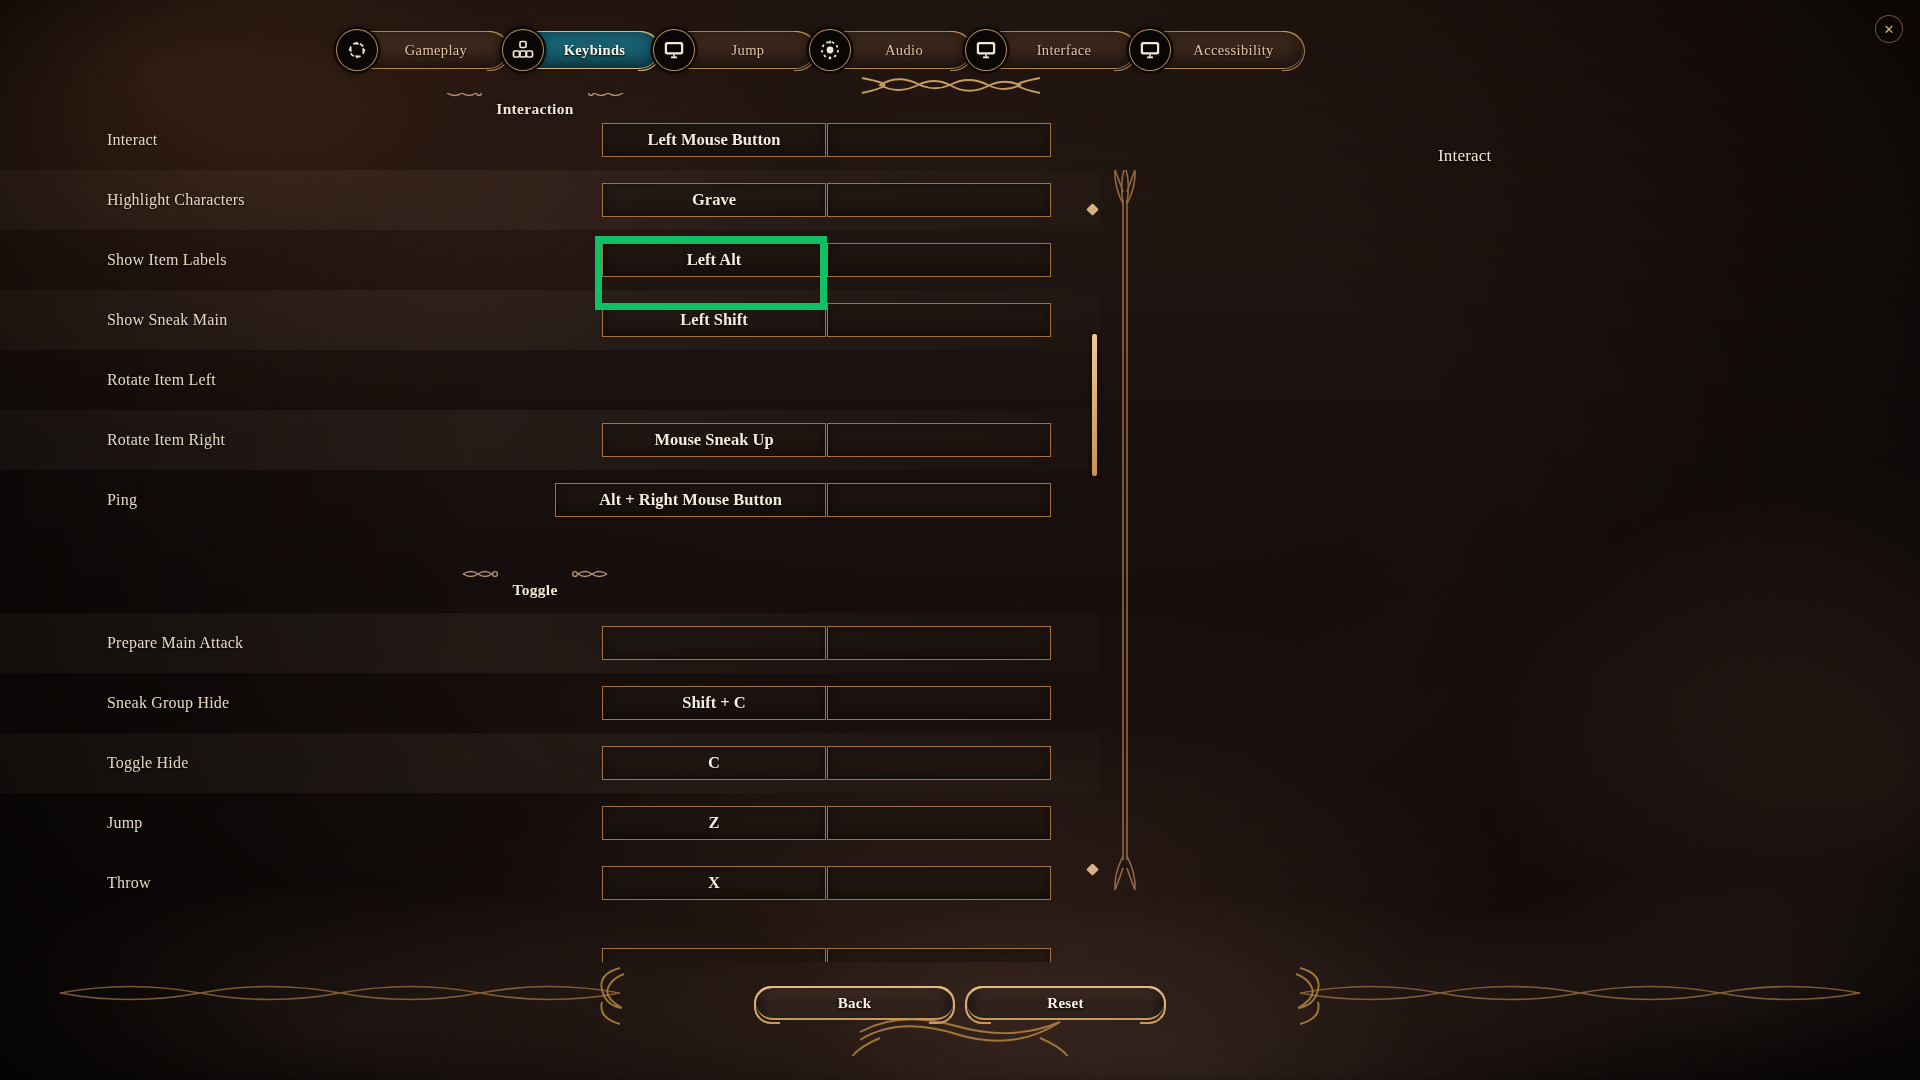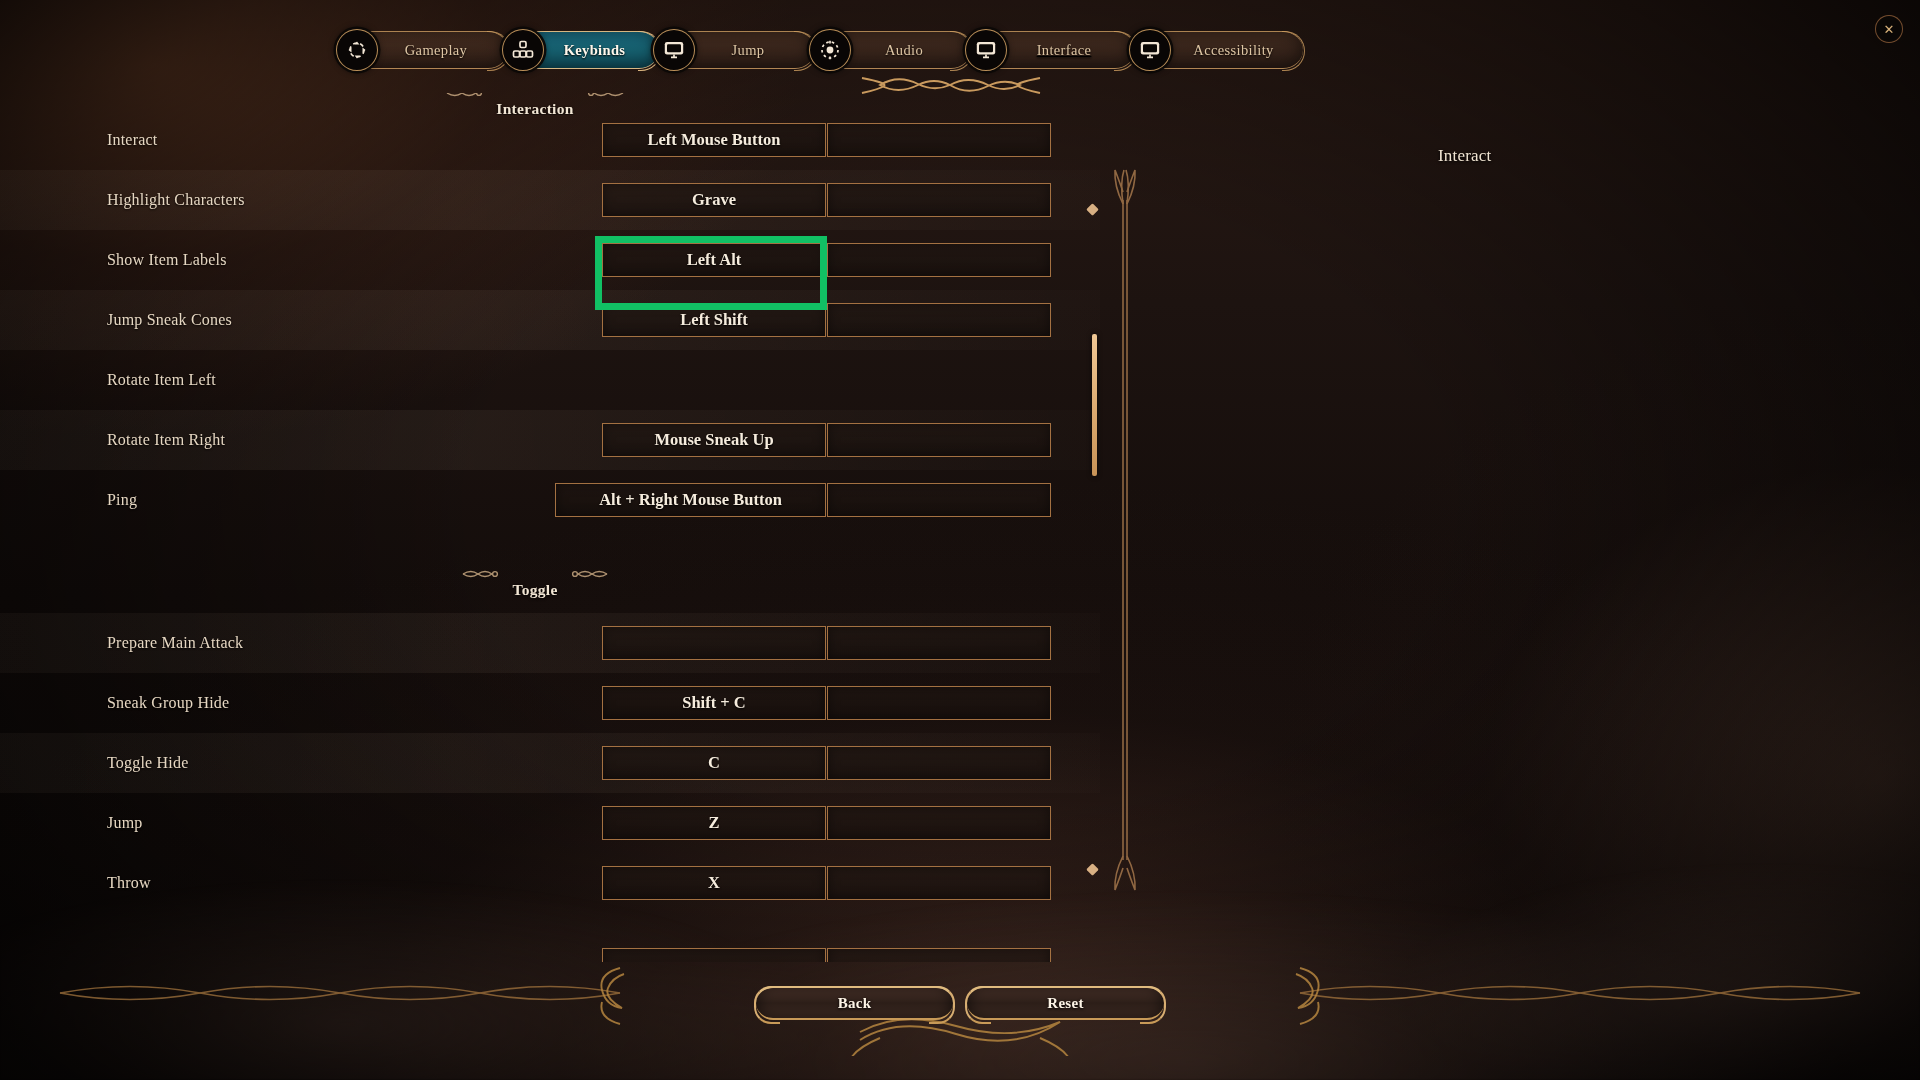--- a/index.html
+++ b/index.html
@@ -70,21 +70,21 @@
   .tab.active .lbl { color:#fff8ec; font-weight:bold; }
   .tab .ic {
     position:absolute; left:-2px; top:-2px; width:42px; height:42px;
     border-radius:50%; background:#090605; z-index:3;
     border:1.6px solid rgba(201,154,96,0.92);
     box-shadow:0 0 0 2.5px rgba(12,8,6,0.95), 0 0 7px rgba(0,0,0,0.9);
     display:flex; align-items:center; justify-content:center;
   }
   .tab .ic svg { display:block; }
   .tw0 { width:170px; } .tw1 { width:155px; } .tw2 { width:160px; }
-  .tw3 { width:160px; } .tw4 { width:168px;text-decoration:underline; } .tw5 { width:172px; }
+  .tw3 { width:160px; } .tw4 { width:168px; } .tw5 { width:172px; }
 
   
   #closebtn {
     position:absolute; top:15px; right:17px; width:28px; height:28px;
     border-radius:50%; border:1.4px solid rgba(152,100,60,0.75);
     display:flex; align-items:center; justify-content:center;
     background:rgba(10,7,6,0.55); z-index:50; cursor:pointer;
     font-size:13px; color:#d9b27a; line-height:1;
   }
 
@@ -359,21 +359,21 @@
       </div>
     </div>
     <div class="row">
       <div class="name">Show Item Labels</div>
       <div class="binds">
         <div class="bindbox primary">Left Alt</div>
         <div class="bindbox secondary"></div>
       </div>
     </div>
     <div class="row alt">
-      <div class="name">Jump Sneak Cones</div>
+      <div class="name">Show Sneak Main</div>
       <div class="binds">
         <div class="bindbox primary">Left Shift</div>
         <div class="bindbox secondary"></div>
       </div>
     </div>
     <div class="row">
       <div class="name">Rotate Item Left</div>
     </div>
     <div class="row alt">
       <div class="name">Rotate Item Right</div>

